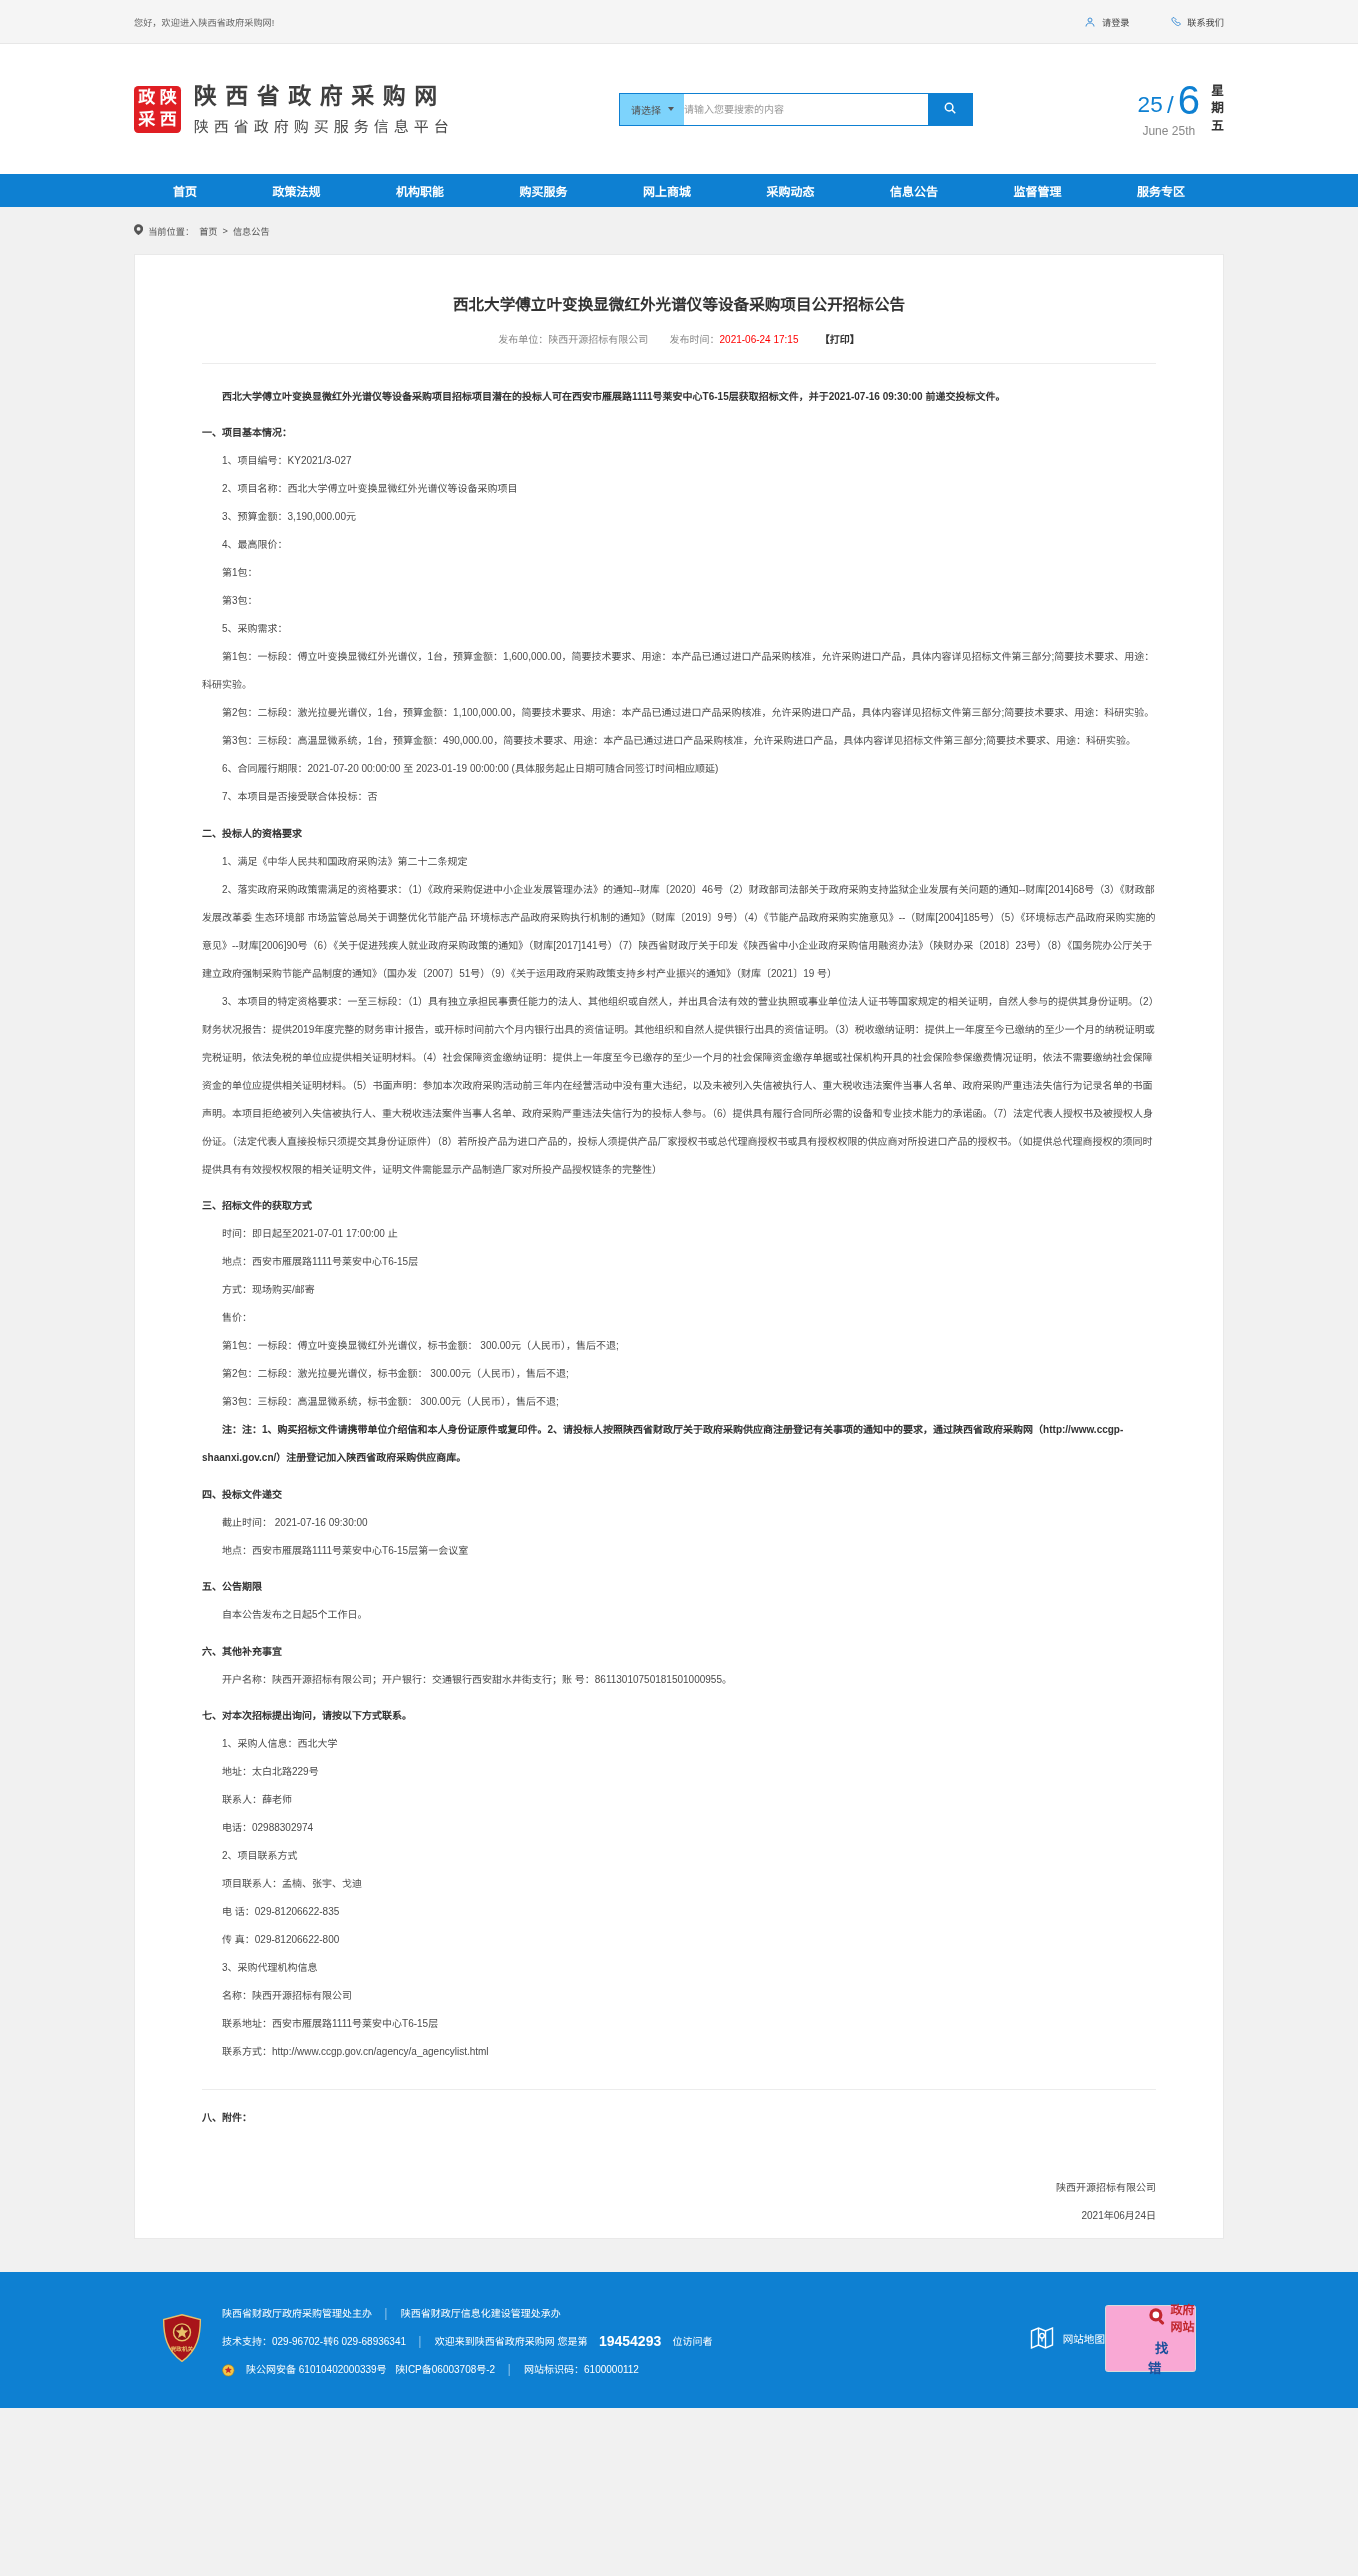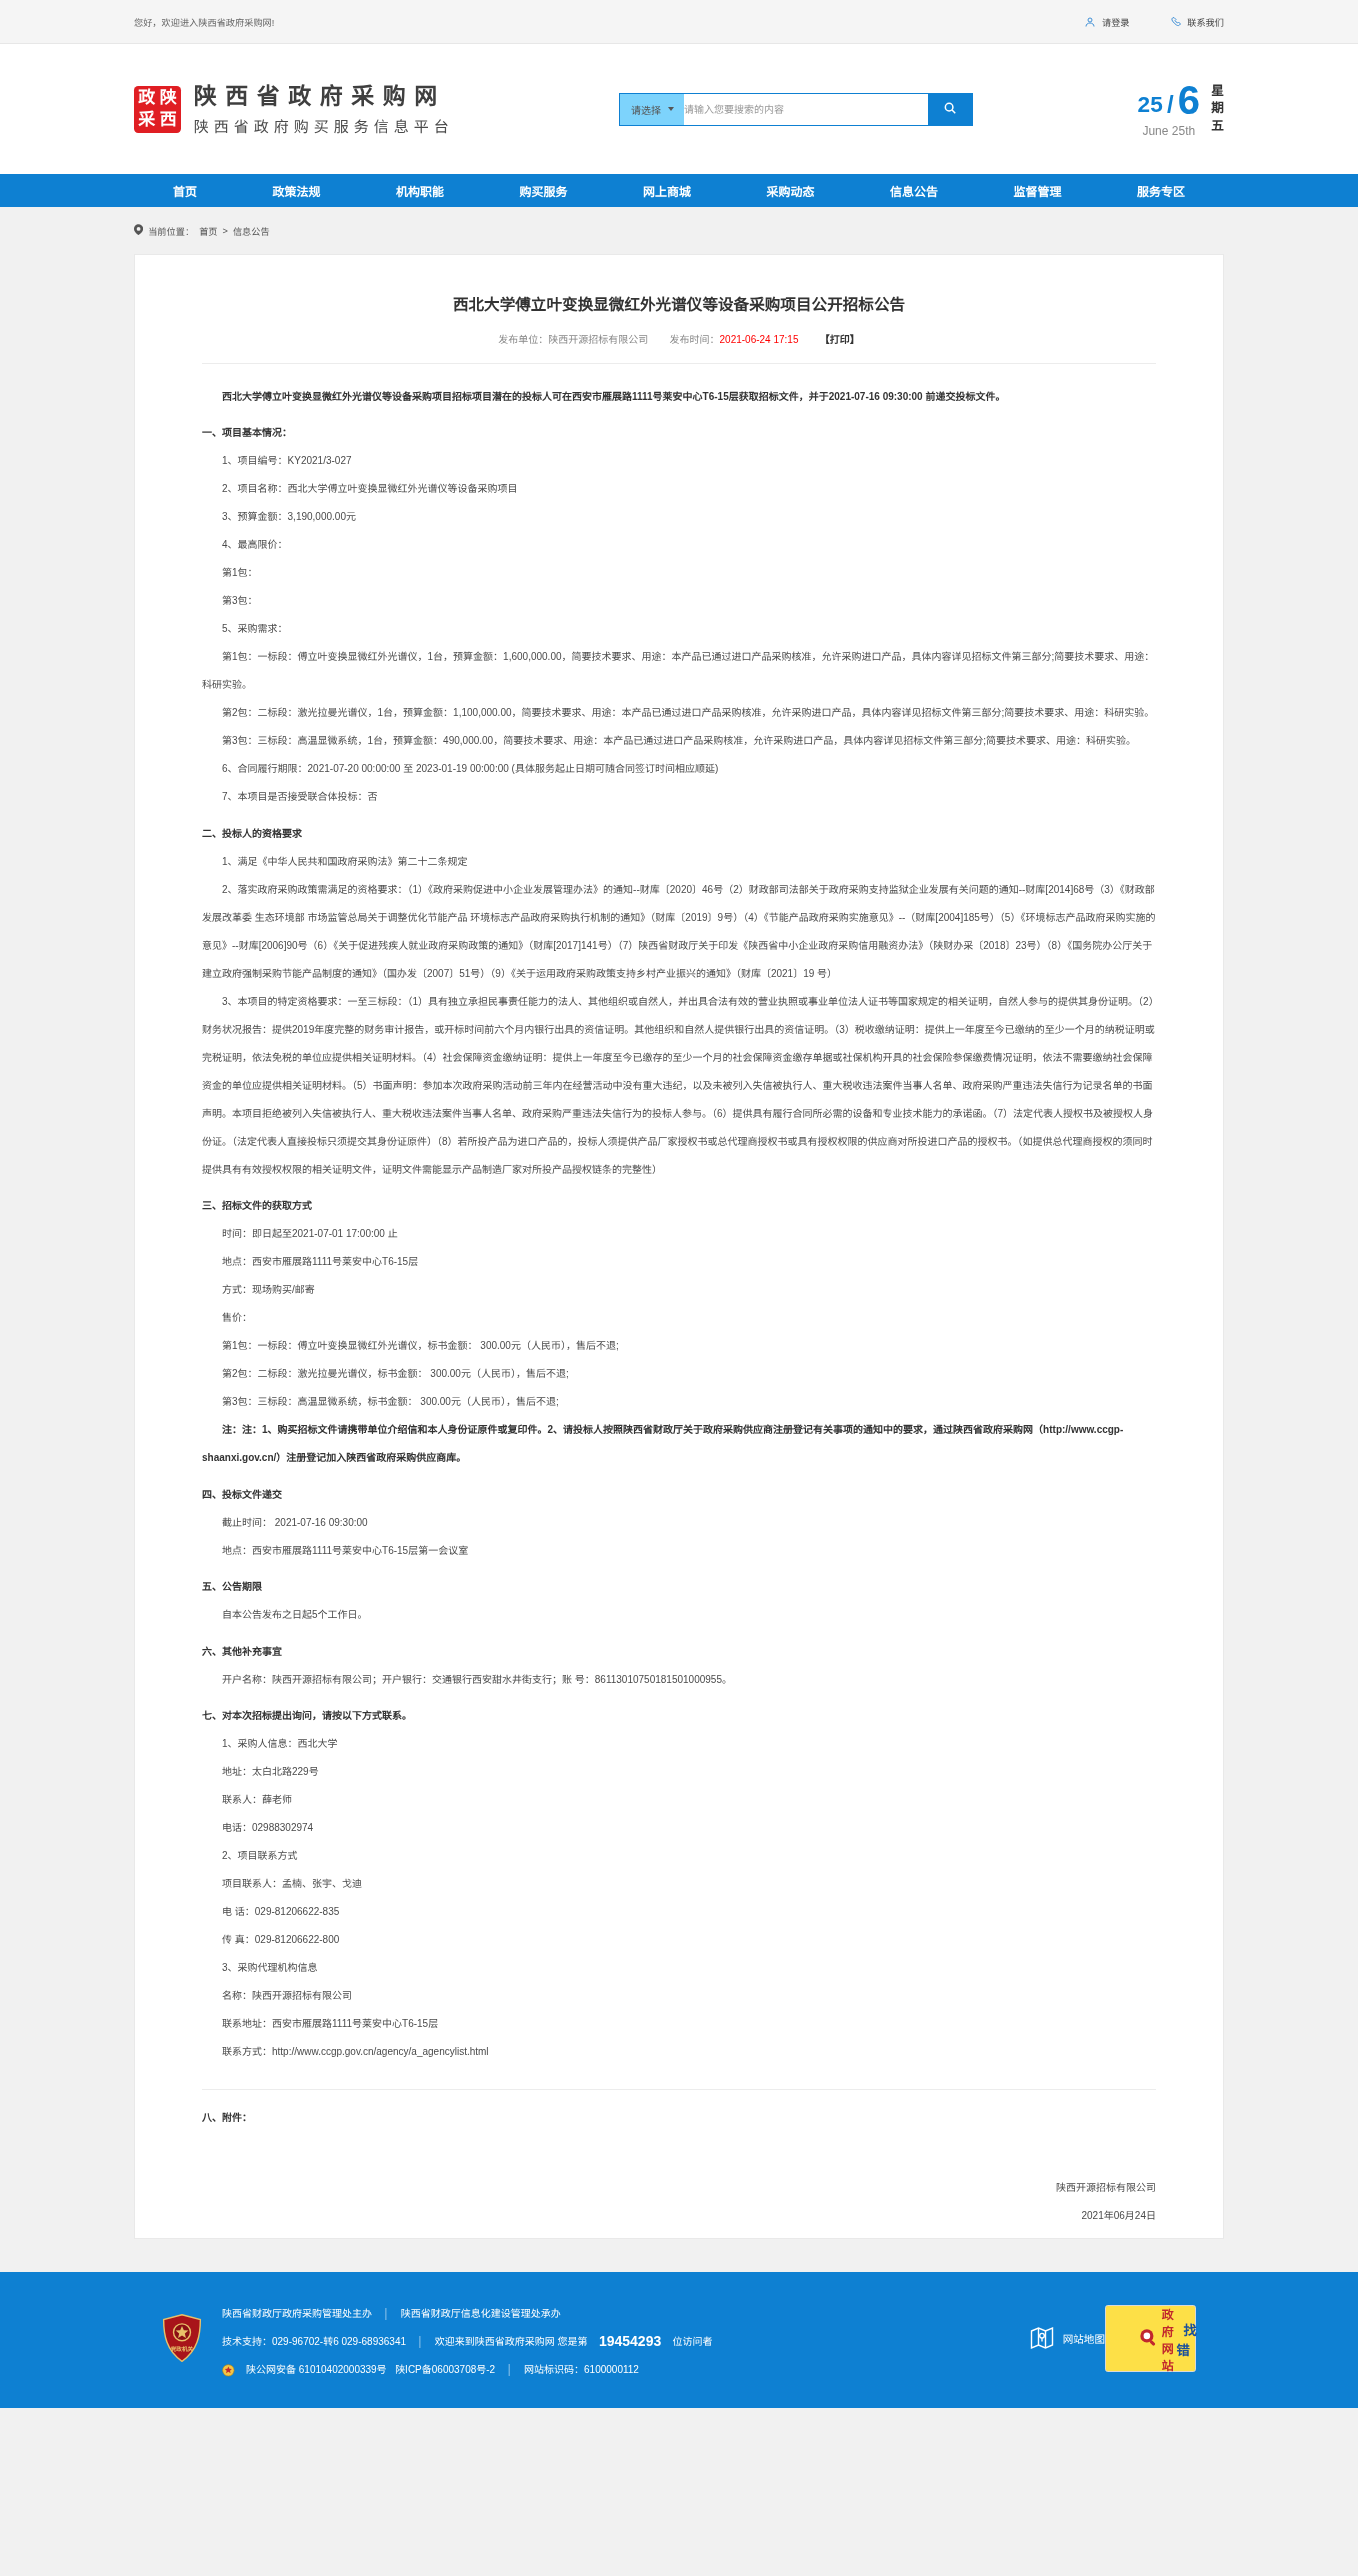--- a/index.html
+++ b/index.html
@@ -25,21 +25,21 @@
   .brand-titles .site-sub { font-size:15px; color:#4a4a4a; letter-spacing:5px; margin-top:4.2px; }
 
   .search-box { display:flex; align-items:stretch; width:354px; height:33px; border:1.4px solid #0e80d2; background:#7dd3fc; }
   .search-select { display:flex; align-items:center; gap:7px; padding:0 10px 0 11.3px; font-size:10px; color:#555; cursor:pointer; white-space:nowrap; }
   .search-select .caret { width:0; height:0; border-left:3.5px solid transparent; border-right:3.5px solid transparent; border-top:4.2px solid #555; }
   .search-input { flex:1; border:none; outline:none; font-size:10px; color:#333; font-family:inherit; }
   .search-input::placeholder { color:#999; }
   .search-btn { width:44px; background:#0e80d2; border:none; display:flex; align-items:center; justify-content:center; cursor:pointer; }
 
   .date-widget { display:flex; align-items:center; gap:11.3px; }
-  .date-nums { display:flex; align-items:flex-end; color:#0e80d2; font-weight:bold; line-height:1; }
+  .date-nums { display:flex; align-items:flex-end; color:#0e80d2; font-weight:normal; line-height:1; }
   .date-day { font-size:22.6px; padding-bottom:3.5px; }
   .date-slash { font-size:24px; padding:0 4.2px 2.8px; }
   .date-month { font-size:40px; }
   .date-en { font-size:12px; color:#888; margin-top:4.2px; text-align:center; }
   .date-weekday { display:flex; flex-direction:column; font-size:12.7px; color:#333; line-height:1.35; font-weight:bold; }
 
   
   .main-nav { background:#0e80d2; height:33px; }
   .main-nav .container { height:100%; display:flex; align-items:center; justify-content:space-between; padding:0 39px; }
   .nav-item { color:#fff; font-size:12px; font-weight:bold; text-decoration:none; cursor:pointer; white-space:nowrap; }
@@ -71,21 +71,21 @@
   .site-footer .container { display:flex; align-items:center; }
   .footer-emblem { flex:0 0 auto; margin:0 20px 0 28px; }
   .footer-text { flex:1 1 auto; color:#fff;margin-top:7px; }
   .footer-row { display:flex; align-items:center; gap:8.5px; font-size:10px; line-height:1.4; margin-top:11.3px; white-space:nowrap; }
   .footer-row:first-child { margin-top:0; }
   .footer-vbar { opacity:.65; padding:0 2.8px; }
   .visitor-num { font-size:14px; font-weight:bold; padding:0 2.8px; }
   .beian-icon { display:inline-flex; margin-right:2.8px; }
   .footer-right { display:flex; align-items:center; margin-right:28px; }
   .sitemap { display:flex; align-items:center; gap:7px; color:#fff; font-size:10.6px; cursor:pointer; text-decoration:none; }
-  .err-badge { width:91px; height:67px; background:#fde047; border:0.7px solid #d9d9d9; border-radius:2.8px; display:flex; flex-direction:row; align-items:center; justify-content:center; gap:2.8px; cursor:pointer; text-decoration:none;padding-left:42px; }
+  .err-badge { width:91px; height:67px; background:#f9a8d4; border:0.7px solid #d9d9d9; border-radius:2.8px; display:flex; flex-direction:column; align-items:center; justify-content:center; gap:2.8px; cursor:pointer; text-decoration:none;padding-left:42px; }
   .err-badge .row1 { display:flex; align-items:center; gap:4.2px; }
   .err-badge .t1 { color:#c1272d; font-size:12px; font-weight:bold; }
   .err-badge .t2 { color:#1a4f9c; font-size:13.4px; font-weight:bold; letter-spacing:7px; text-indent:7px; }
 </style>
 </head>
 <body>
 
 <div class="topbar">
   <div class="container">
     <span class="topbar-greeting">您好，欢迎进入陕西省政府采购网!</span>

